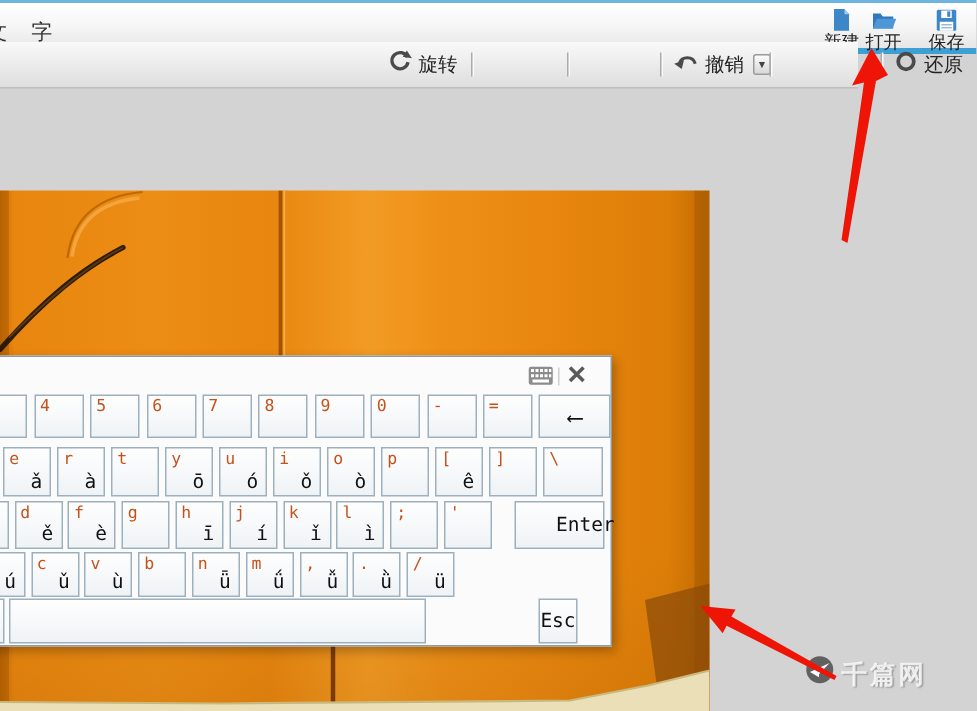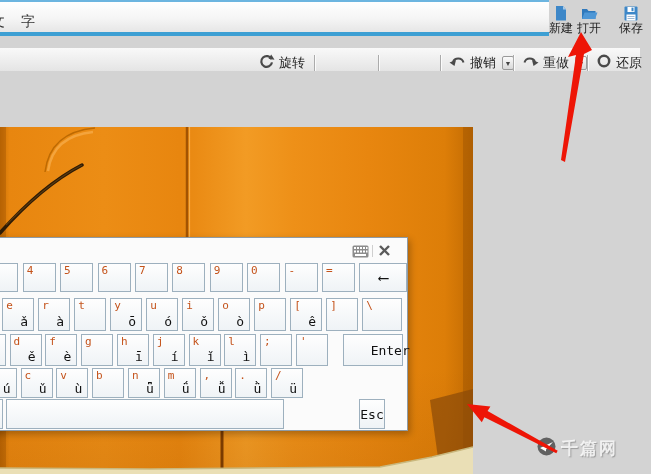--- a/index.html
+++ b/index.html
@@ -2,33 +2,33 @@
 <html><head>
 <meta charset="utf-8">
 <style>
   html,body{margin:0;padding:0;}
   body{
     width:651px;height:474px;position:relative;overflow:hidden;
     font-family:"Liberation Sans",sans-serif;background:#D3D3D3;
   }
   
   .topbar{
-    position:absolute;left:0;top:0;width:549px;height:36px;
+    position:absolute;left:0;top:0;width:651px;height:36px;
     background:linear-gradient(#FFFFFF 0%,#F5F5F5 55%,#E6E6E6 100%);
     border-top:2px solid #6CB5E0;border-bottom:4px solid #3D9FD3;box-sizing:border-box;
   }
   .title-fragment{
     position:absolute;left:-9px;top:11px;font-size:14px;color:#333;letter-spacing:6px;white-space:nowrap;
   }
   .file-btn{position:absolute;top:2px;width:34px;height:33px;text-align:center;cursor:pointer;}
   .file-btn .fb-icon{display:block;height:17px;margin-top:1px;}
   .file-btn .fb-label{display:block;font-size:12px;color:#222;line-height:13px;}
   
   .toolbar2{
-    position:absolute;left:0;top:48px;width:640px;height:30px;
+    position:absolute;left:0;top:28px;width:572px;height:30px;
     background:linear-gradient(#F9F9F9,#DEDEDE);
     border-bottom:1px solid #BDBDBD;
   }
   .tgroup{position:absolute;top:0;height:30px;display:flex;align-items:center;gap:4px;cursor:pointer;}
   .tgroup .tlabel{font-size:13px;color:#222;white-space:nowrap;}
   .tsep{position:absolute;top:7px;width:1px;height:16px;background:#ABABAB;box-shadow:1px 0 0 #FBFBFB;}
   .dropdown-box{
     width:12px;height:14px;border:1px solid #9A9A9A;border-radius:2px;box-sizing:border-box;
     background:linear-gradient(#FBFBFB,#D8D8D8);display:flex;align-items:center;justify-content:center;
     font-size:7px;color:#444;margin-left:2px;
@@ -131,32 +131,20 @@
       <svg width="17" height="14" viewBox="0 0 17 14">
         <path d="M4 8 C5.5 3.5 13 3 14.5 8.5" fill="none" stroke="#4A4A4A" stroke-width="2"></path>
         <polygon points="0.5,8.5 7,6 5.5,12" fill="#4A4A4A"></polygon>
       </svg>
     </span>
     <span class="tlabel">撤销</span>
     <span class="dropdown-box">▼</span>
   </div>
   <div class="tsep" style="left:513px;"></div>
 
-  <div class="tgroup" style="left:522px;">
-    <span>
-      <svg width="17" height="14" viewBox="0 0 17 14">
-        <g transform="translate(17,0) scale(-1,1)">
-          <path d="M4 8 C5.5 3.5 13 3 14.5 8.5" fill="none" stroke="#4A4A4A" stroke-width="2"></path>
-          <polygon points="0.5,8.5 7,6 5.5,12" fill="#4A4A4A"></polygon>
-        </g>
-      </svg>
-    </span>
-    <span class="tlabel">重做</span>
-    <span class="dropdown-box">▼</span>
-  </div>
   <div class="tsep" style="left:587px;"></div>
 
   <div class="tgroup" style="left:596px;">
     <span>
       <svg width="16" height="16" viewBox="0 0 16 16">
         <circle cx="8" cy="8" r="5.2" fill="none" stroke="#4A4A4A" stroke-width="2.5"></circle>
       </svg>
     </span>
     <span class="tlabel">还原</span>
   </div>

